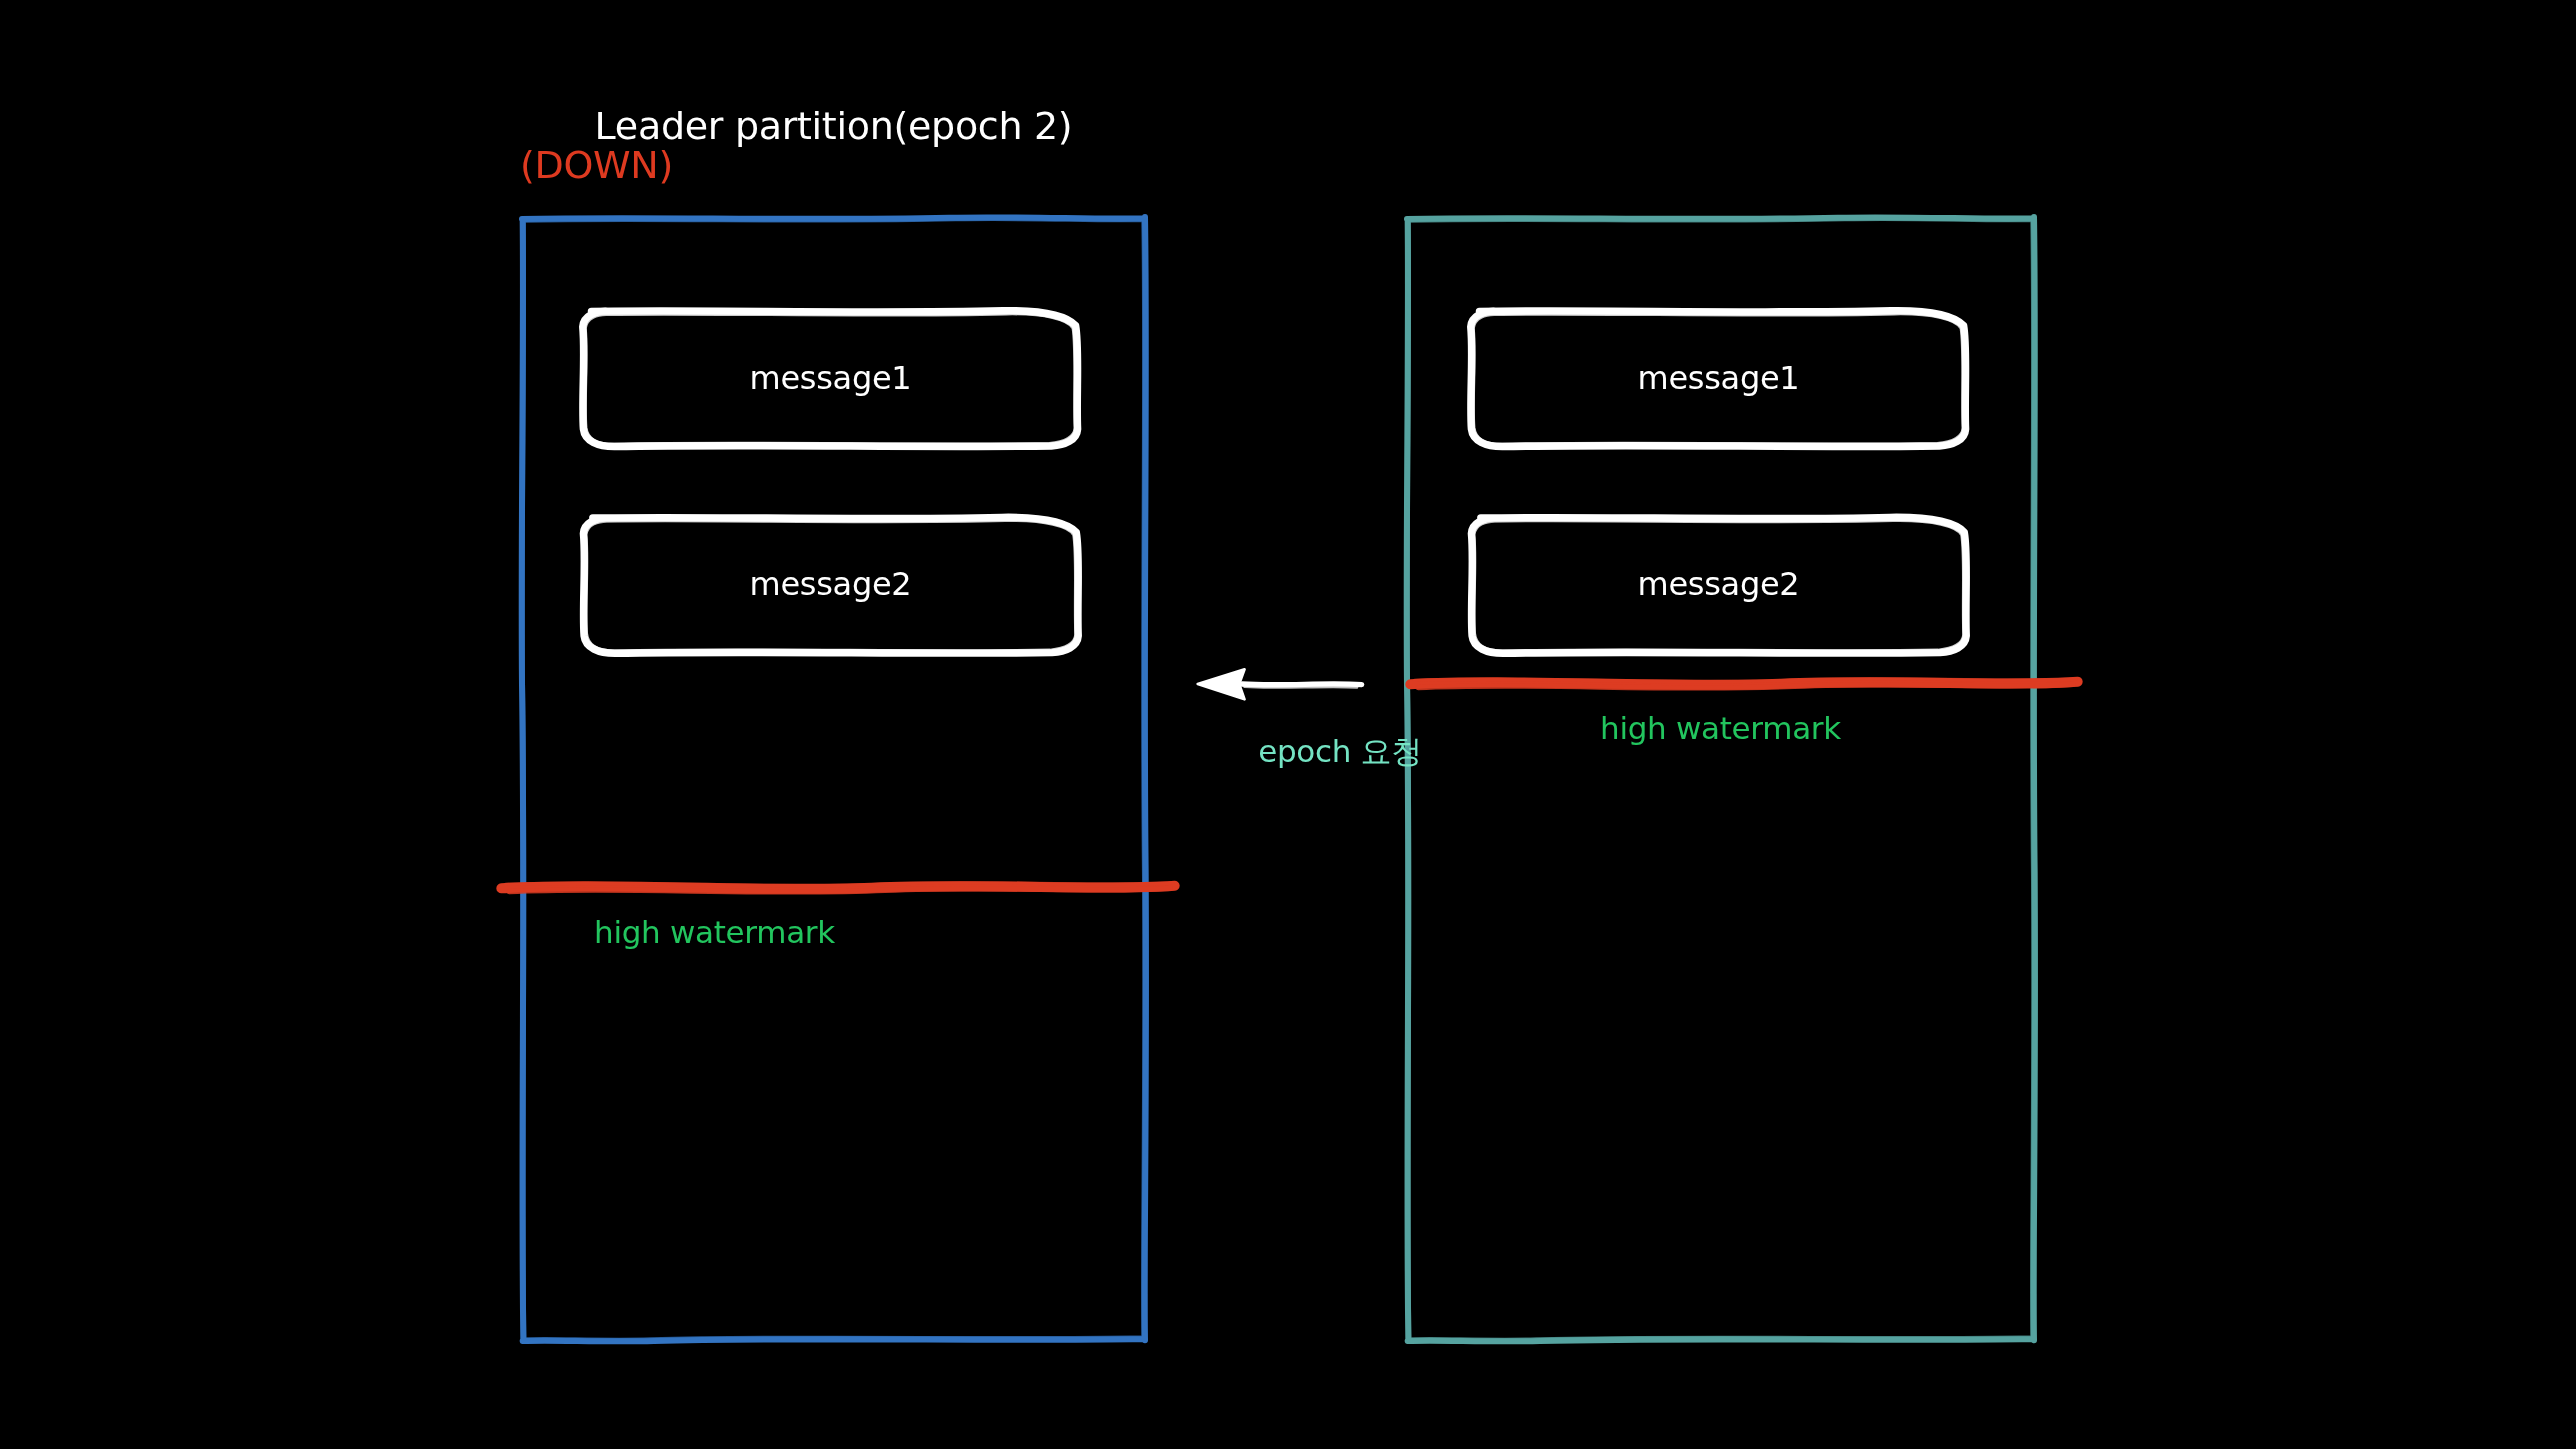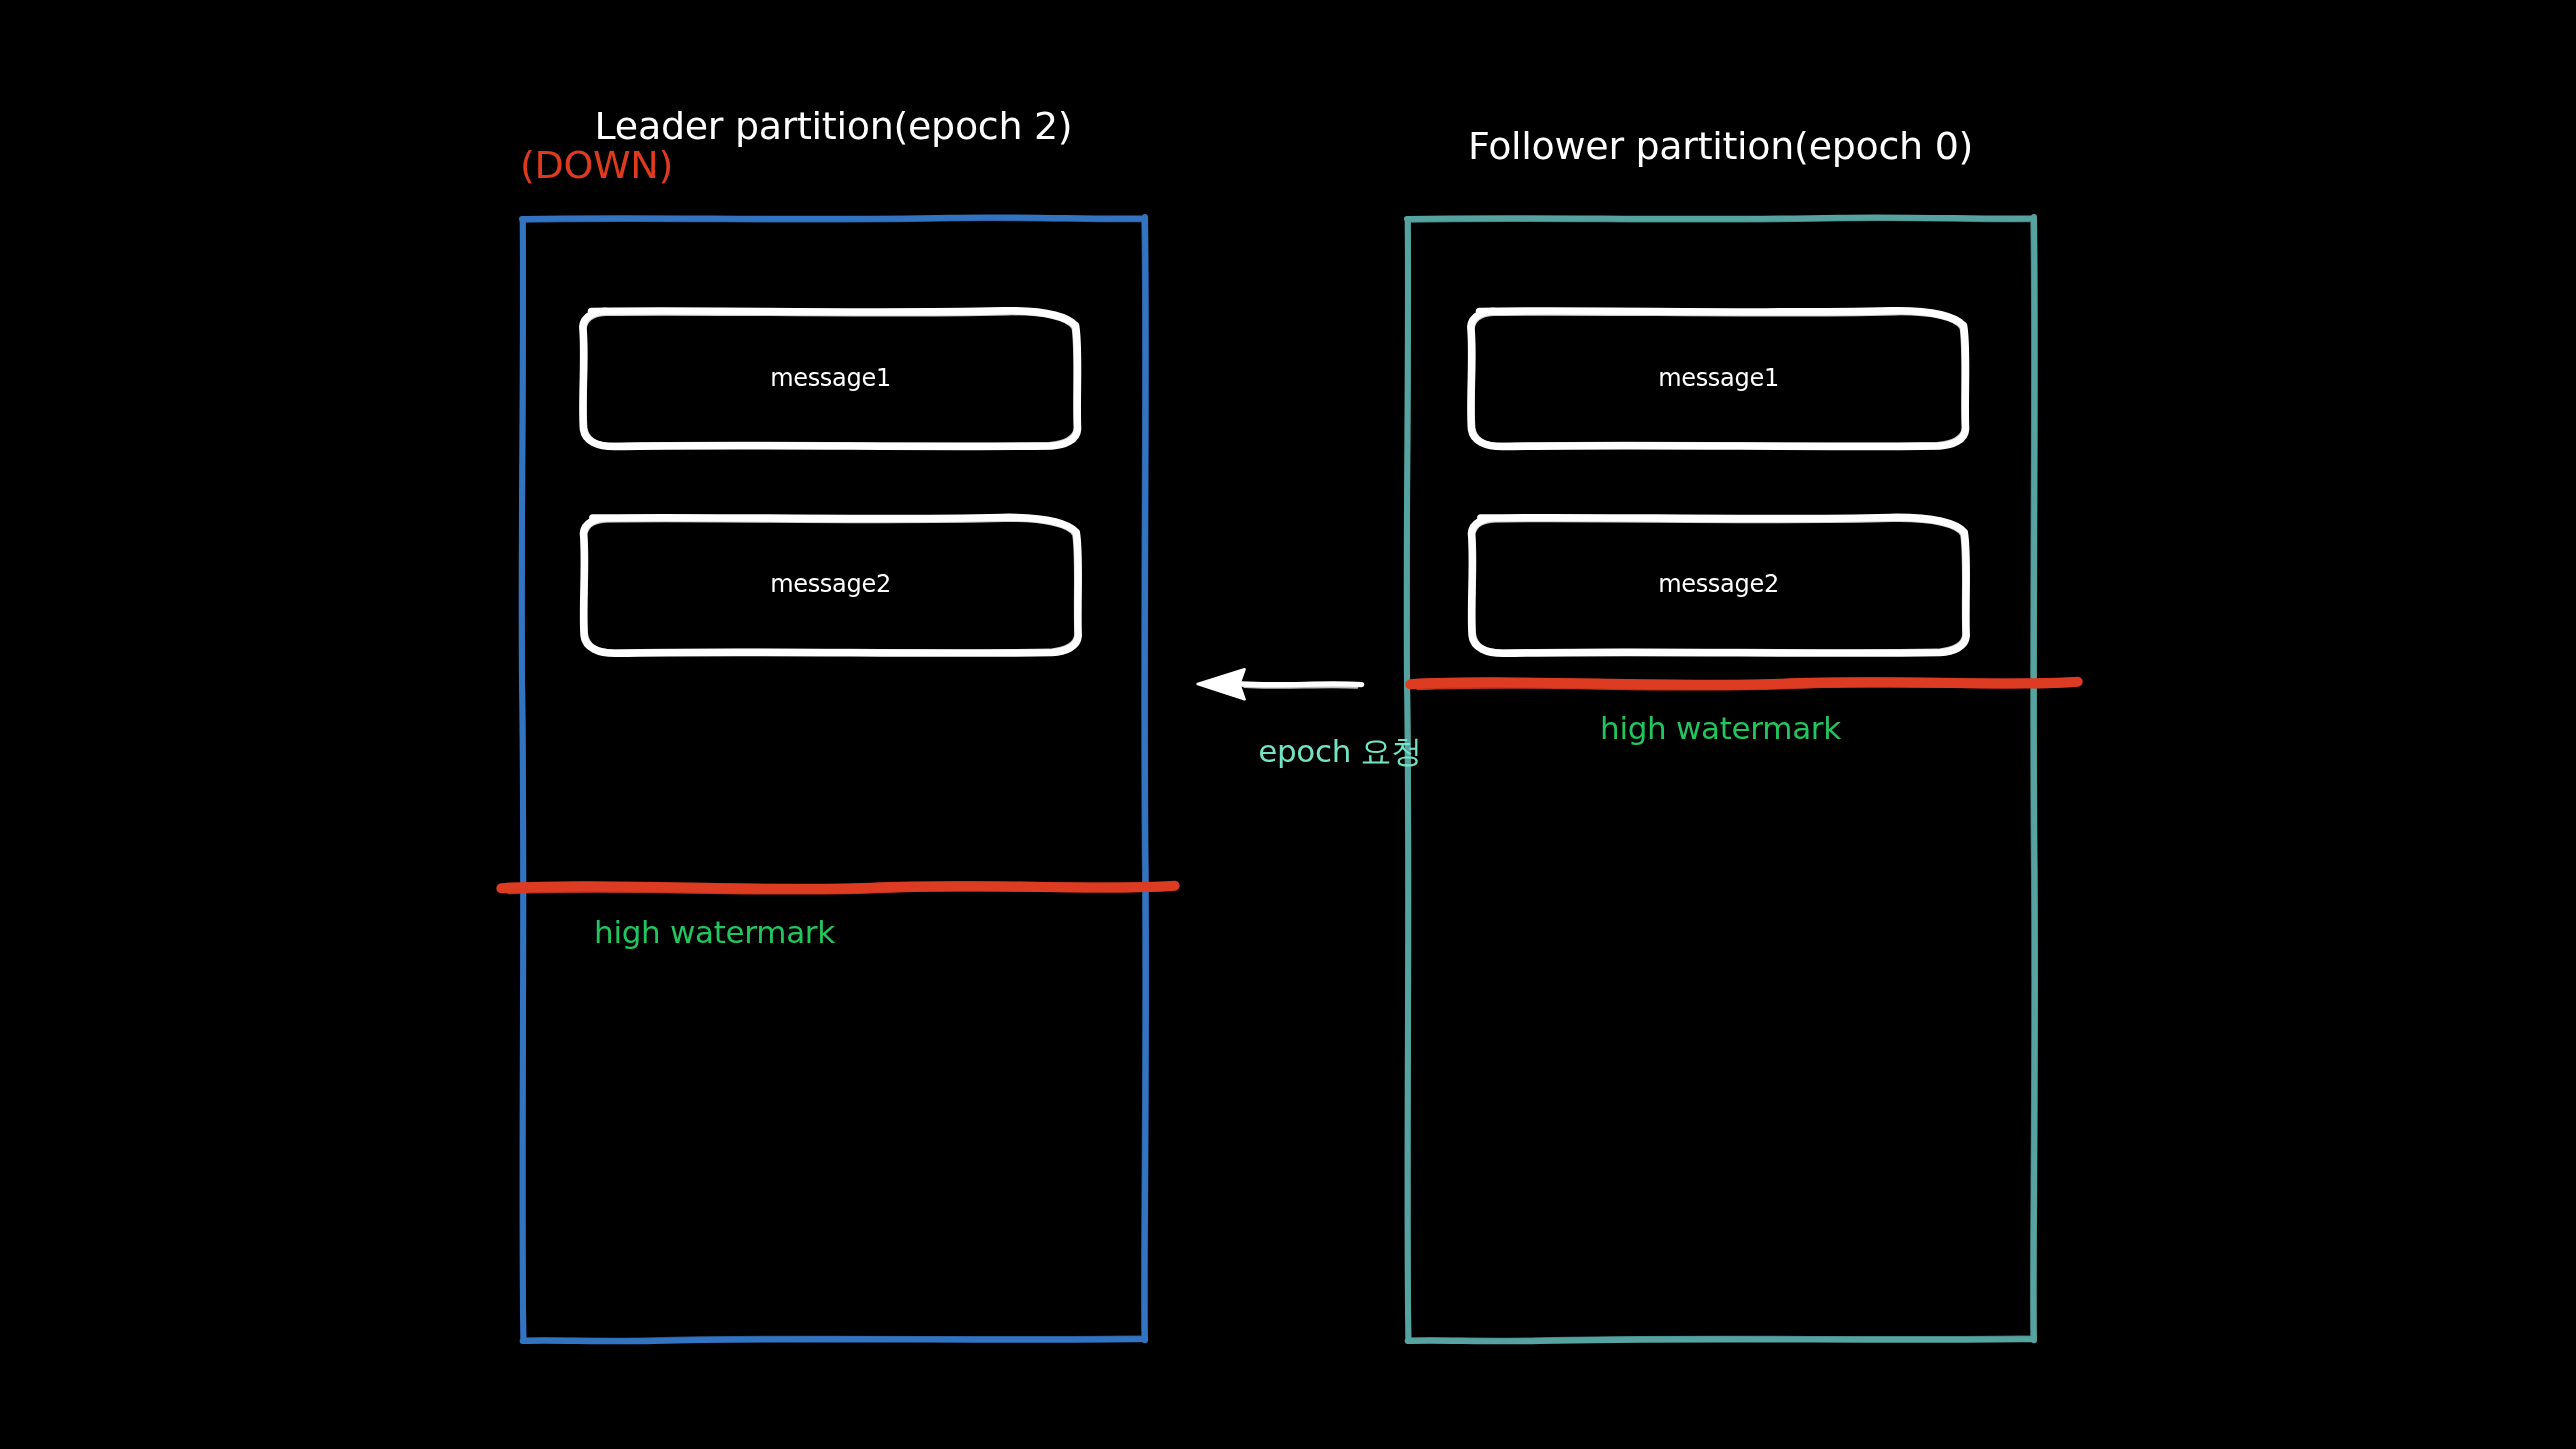--- a/index.html
+++ b/index.html
@@ -73,21 +73,21 @@
   }
   .msg-box .frame svg {
     display: block;
     width: 100%;
     height: 100%;
     overflow: visible;
   }
   .msg-label {
     position: relative;
     color: #ffffff;
-    font-size: 24px;
+    font-size: 32px;
     letter-spacing: -0.3px;
     z-index: 2;
     font-family: "DejaVu Sans", sans-serif;
   }
 
   
   .watermark-line {
     position: absolute;
   }
   .watermark-line svg {
@@ -127,21 +127,20 @@
   }
 </style>
 </head>
 <body>
 
 <div class="stage">
 
   <div class="title" style="left:520px; top:104px; width:627px;">Leader partition(epoch 2)</div>
   <div class="title-sub" style="left:520px; top:143px; width:627px;">(DOWN)</div>
 
-  <div class="title" style="left:1405px; top:124px; width:631px;">Follower partition(epoch 0)</div>
 
   <div class="partition" style="left:520px; top:215px; width:627px; height:1128px;">
     <div class="frame">
       <svg viewBox="0 0 935 1682" preserveAspectRatio="none">
         <path d="M3,6 C180,2 420,9 640,4 C760,2 860,7 931,5
                  M932,3 C936,250 929,620 933,980 C935,1320 930,1560 932,1678
                  M930,1676 C720,1680 430,1673 200,1679 C120,1681 50,1677 4,1679
                  M5,1677 C1,1400 8,1050 3,700 C1,480 6,190 4,6" fill="none" stroke="#3374c2" stroke-width="9" stroke-linecap="round" stroke-linejoin="round"></path>
         <path d="M6,9 C190,5 430,12 650,7 C770,5 865,10 929,8
                  M929,8 C933,250 926,620 930,985 C932,1322 927,1560 929,1675

